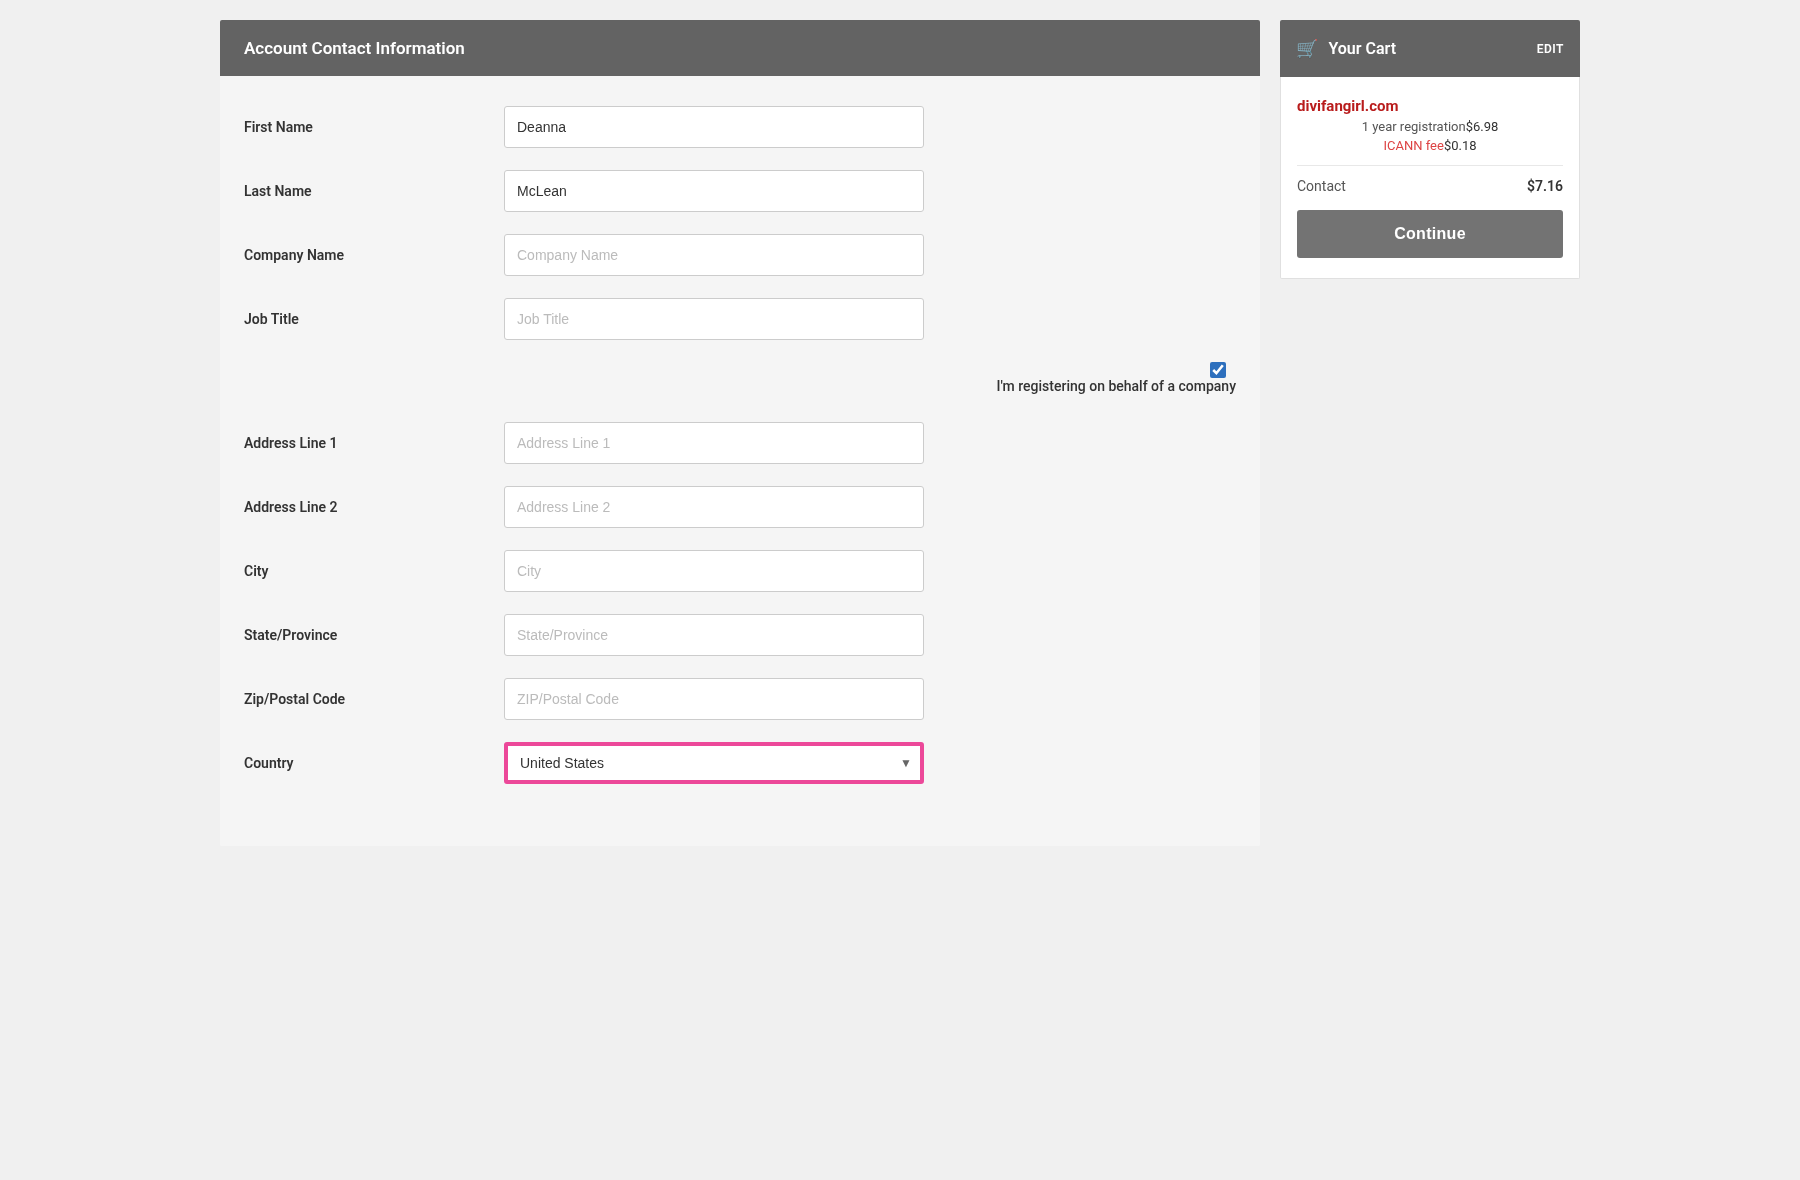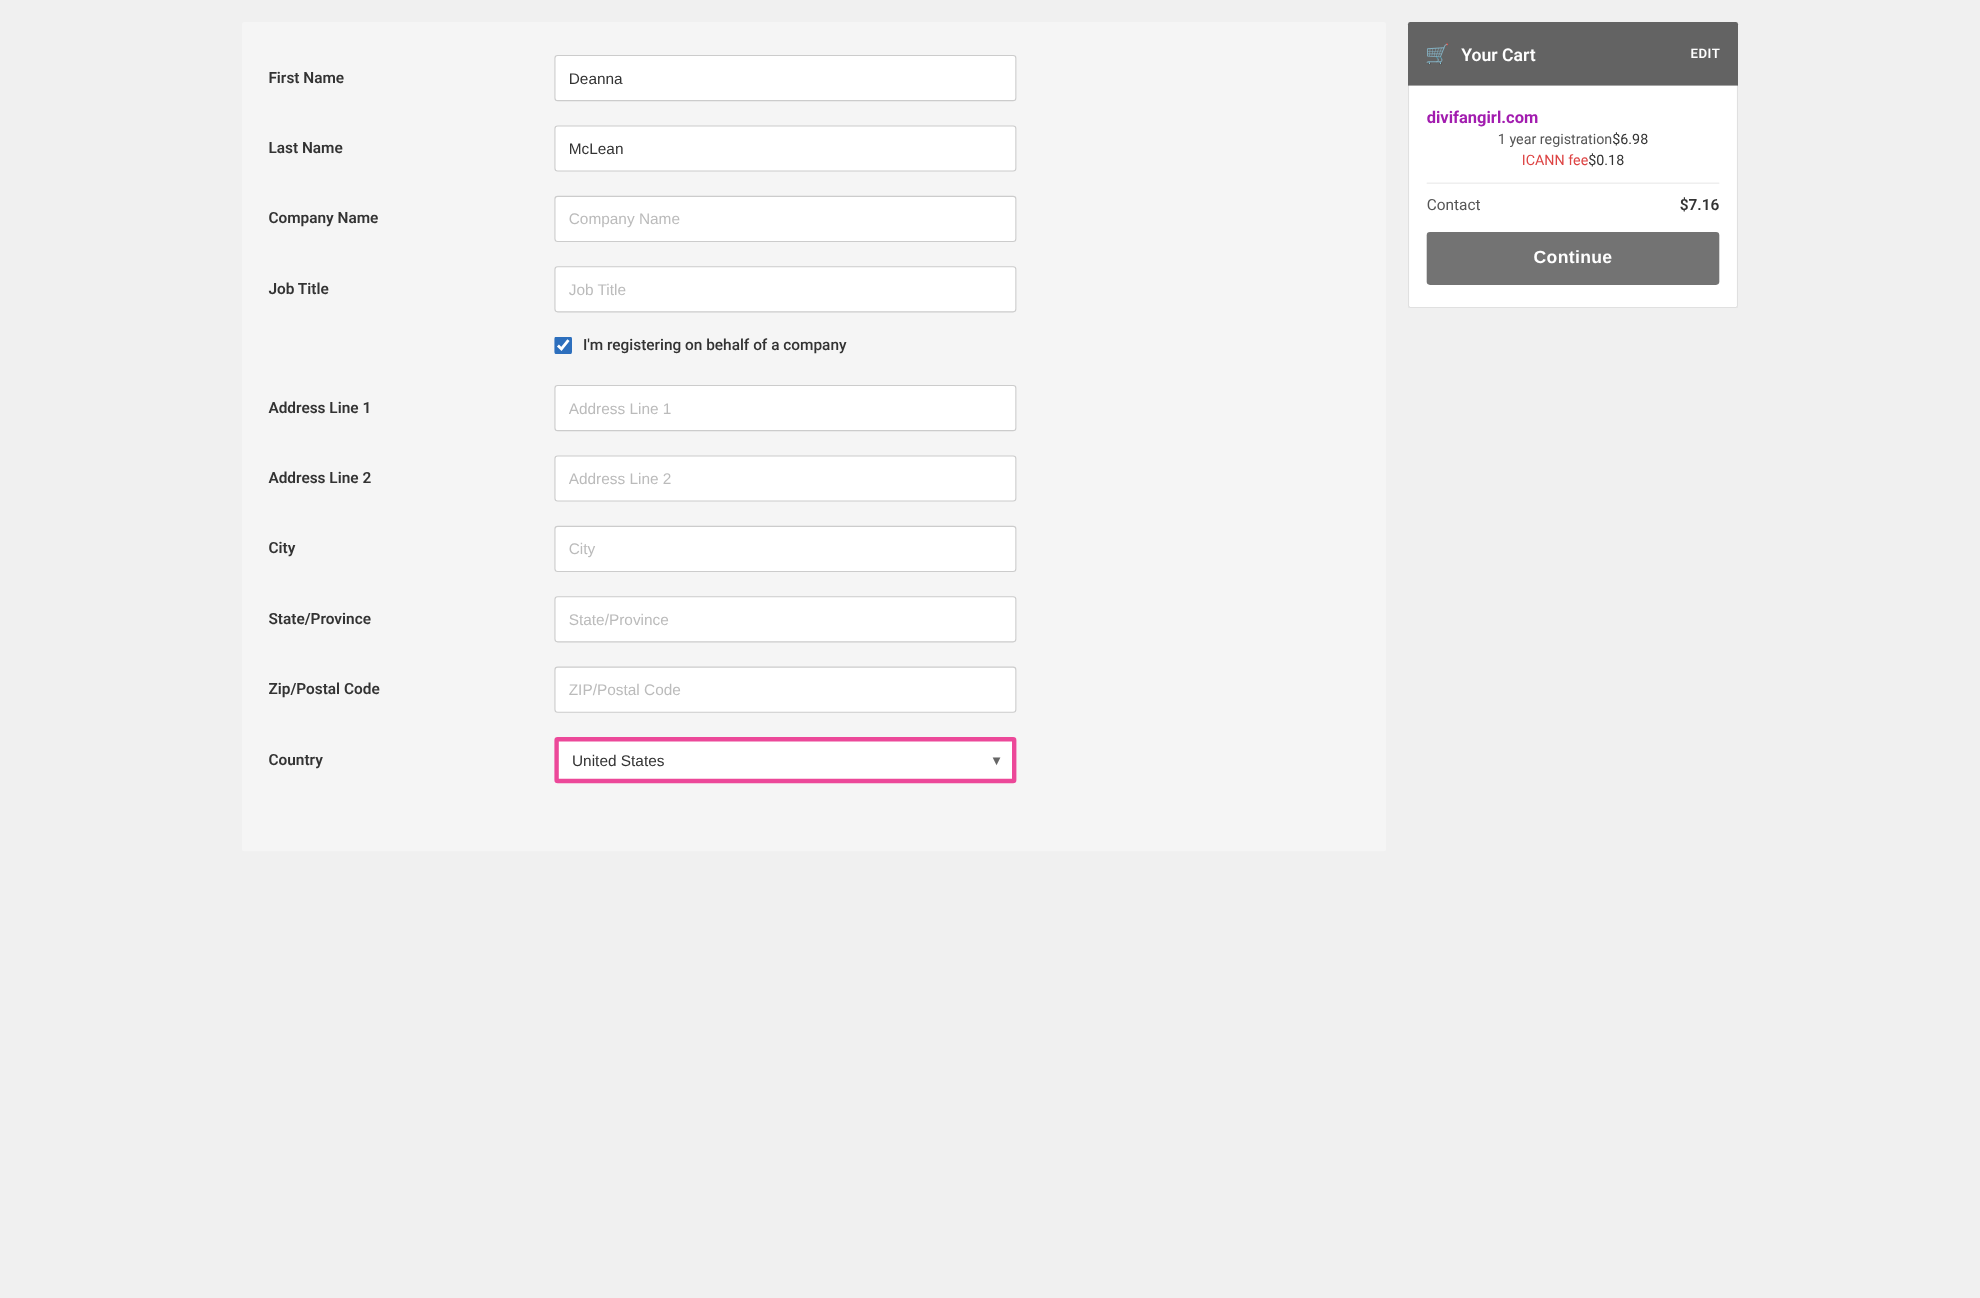--- a/index.html
+++ b/index.html
@@ -59,20 +59,21 @@
       outline: none;
     }
     .form-input::placeholder {
       color: #bbb;
     }
     .checkbox-row {
       display: flex;
       align-items: flex-end;
       margin-bottom: 28px;
       margin-left: 260px;
+      flex-direction: column;
     }
     .checkbox-row input[type="checkbox"] {
       width: 16px;
       height: 16px;
       margin-right: 10px;
       accent-color: #2d6fbd;
       cursor: pointer;
     }
     .checkbox-label {
       font-size: 14px;
@@ -145,21 +146,21 @@
     .cart-body {
       background: #fff;
       padding: 20px 16px;
       border: 1px solid #e0e0e0;
       border-top: none;
       border-radius: 0 0 2px 2px;
     }
     .cart-domain {
       font-size: 15px;
       font-weight: 700;
-      color: #a21caf;
+      color: #b91c1c;
       margin-bottom: 4px;
     }
     .cart-line-item {
       display: flex;
       justify-content: center;
       margin-bottom: 4px;
     }
     .cart-line-label {
       font-size: 13px;
       color: #555;
@@ -203,20 +204,23 @@
       cursor: pointer;
       letter-spacing: 0.3px;
     }
   </style>
 </head>
 <body>
 
 <div class="page-wrapper">
 
   <div class="main-panel">
+    <div class="panel-header">
+      <span class="panel-header-title">Account Contact Information</span>
+    </div>
     <div class="form-body">
 
       <div class="form-row">
         <label class="form-label">First Name</label>
         <input class="form-input" type="text" value="Deanna" style="">
       </div>
 
       <div class="form-row">
         <label class="form-label">Last Name</label>
         <input class="form-input" type="text" value="McLean" style="">

